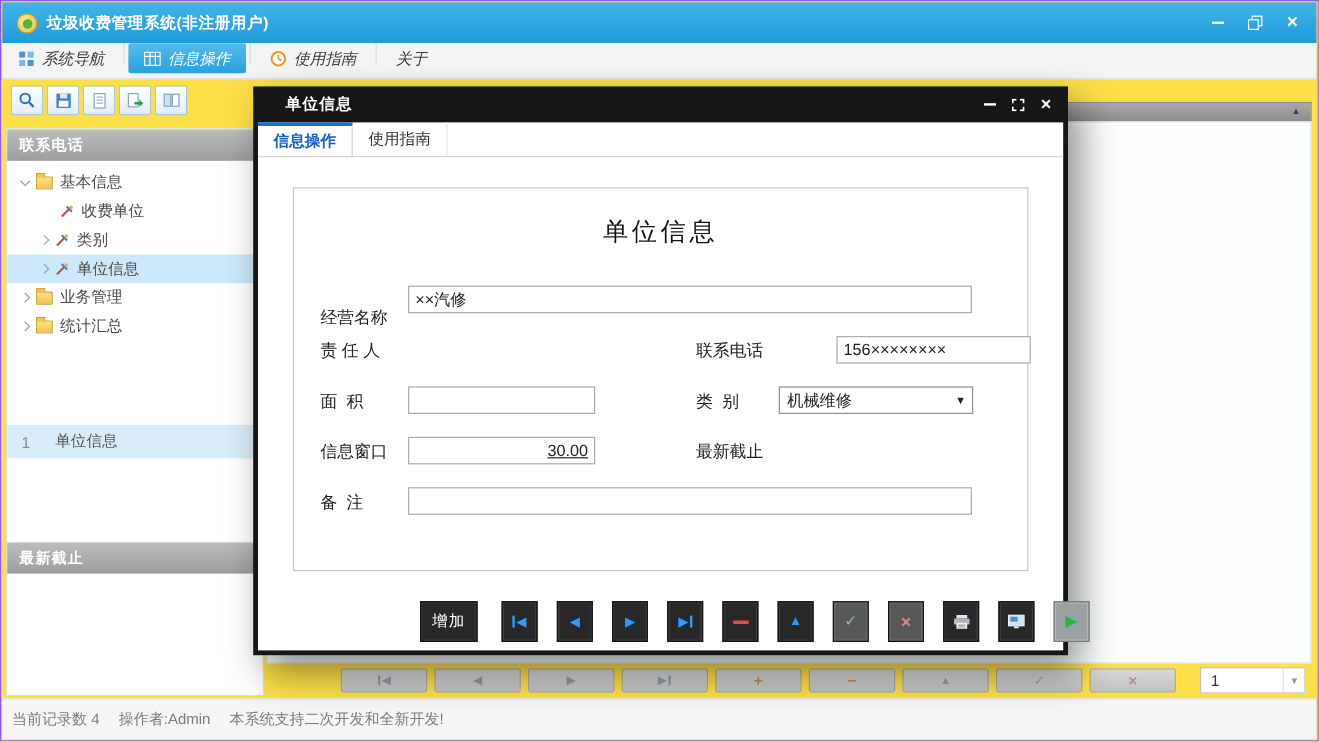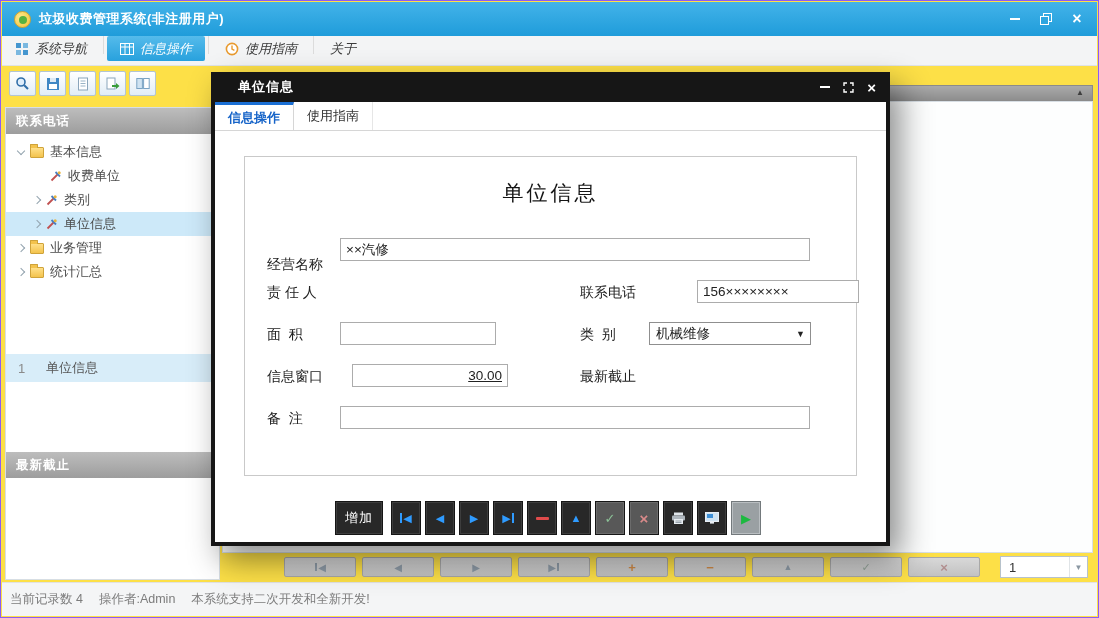--- a/index.html
+++ b/index.html
@@ -111,21 +111,21 @@
   .f-label { position:absolute; font-size:14px; color:#222; line-height:24px; white-space:pre; }
   .f-input { position:absolute; height:23px; border:1px solid #acacac; font-size:13.5px;
     padding:0 5px; background:#fff; color:#222; }
   .f-input.right { text-align:right; }
   .f-select { position:absolute; height:23px; border:1px solid #8f8f8f; background:#fff;
     display:flex; align-items:center; padding-left:6px; font-size:13.5px; color:#222; }
   .f-select-caret { margin-left:auto; padding-right:5px; font-size:9px; color:#222; }
   .f-readonly { position:absolute; height:24px; background:#e9eaea; line-height:24px;
     padding-left:6px; font-size:13.5px; color:#333; }
 
-  .dlg-buttons { position:absolute; left:92px; top:399px; display:flex; gap:4px; align-items:center;padding-left:28px; }
+  .dlg-buttons { position:absolute; left:107px; top:399px; display:flex; gap:16px; align-items:center;padding-left:28px; }
   .mbtn { width:30px; height:34px; background:#282828; border:1px solid #151515;
     box-shadow:inset 0 0 0 1px #3d3d3d; display:flex; align-items:center; justify-content:center;
     color:#2f9bff; font-size:11px; gap:1px; }
   .mbtn.add { width:48px; color:#fff; font-size:13px; margin-right:4px; letter-spacing:1px; }
   .mbtn.dim { background:#585858; box-shadow:inset 0 0 0 1px #6b6b6b; }
   .mbtn.light { background:#9aa0a3; border-color:#73797c; box-shadow:inset 0 0 0 1px #b9bec1; }
   .mbtn .vbar { width:2px; height:10px; background:currentColor; display:inline-block; }
   .mbtn .hbar { width:13px; height:3px; background:#e04b4b; border-radius:1px; display:inline-block; }
   .ic-up { color:#2f9bff; }
   .ic-ok { color:#8cc297; font-size:13px; }
@@ -368,21 +368,21 @@
         <span class="f-label" style="left:22px;top:165px">面  积</span>
         <input class="f-input" style="left: 95px; top: 165px; width: 156px;">
 
         <span class="f-label" style="left:335px;top:165px">类  别</span>
         <div class="f-select" style="left:404px;top:165px;width:162px">
           <span>机械维修</span>
           <span class="f-select-caret">▼</span>
         </div>
 
         <span class="f-label" style="left:22px;top:207px">信息窗口</span>
-        <input class="f-input right" style="left: 107px; top: 207px; width: 156px; text-decoration: underline;" value="30.00">
+        <input class="f-input right" style="left: 95px; top: 207px; width: 156px; text-decoration: underline;" value="30.00">
 
         <span class="f-label" style="left:335px;top:207px">最新截止</span>
 
         <span class="f-label" style="left:22px;top:249px">备  注</span>
         <input class="f-input" style="left: 95px; top: 249px; width: 470px;">
       </div>
 
       <div class="dlg-buttons">
         <button class="mbtn add">增加</button>
         <button class="mbtn">

